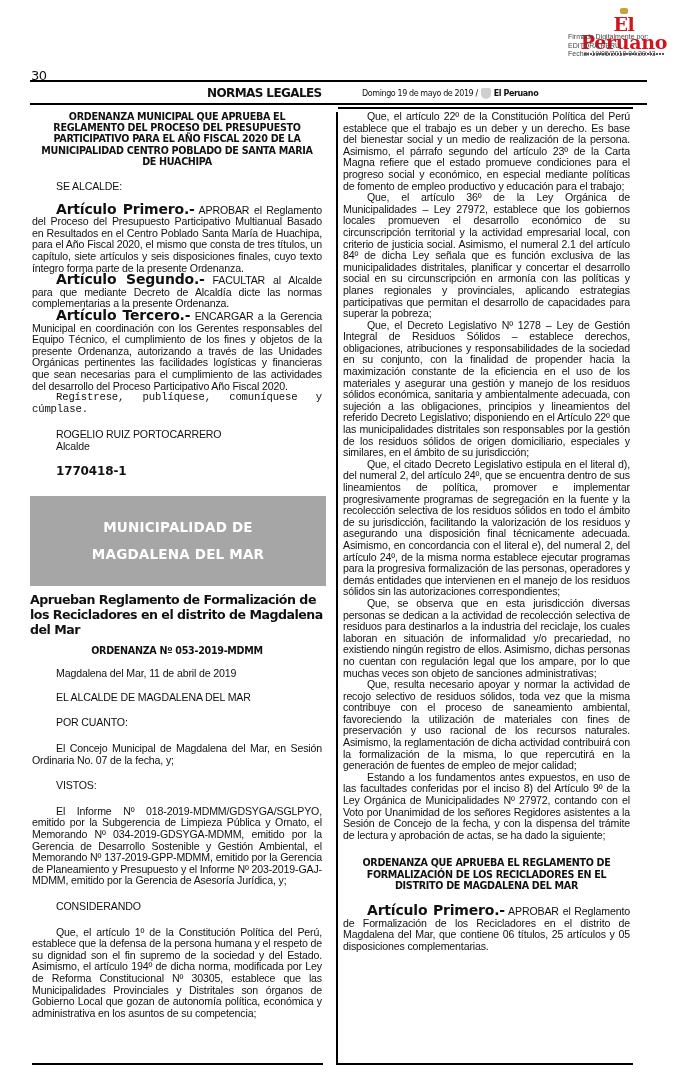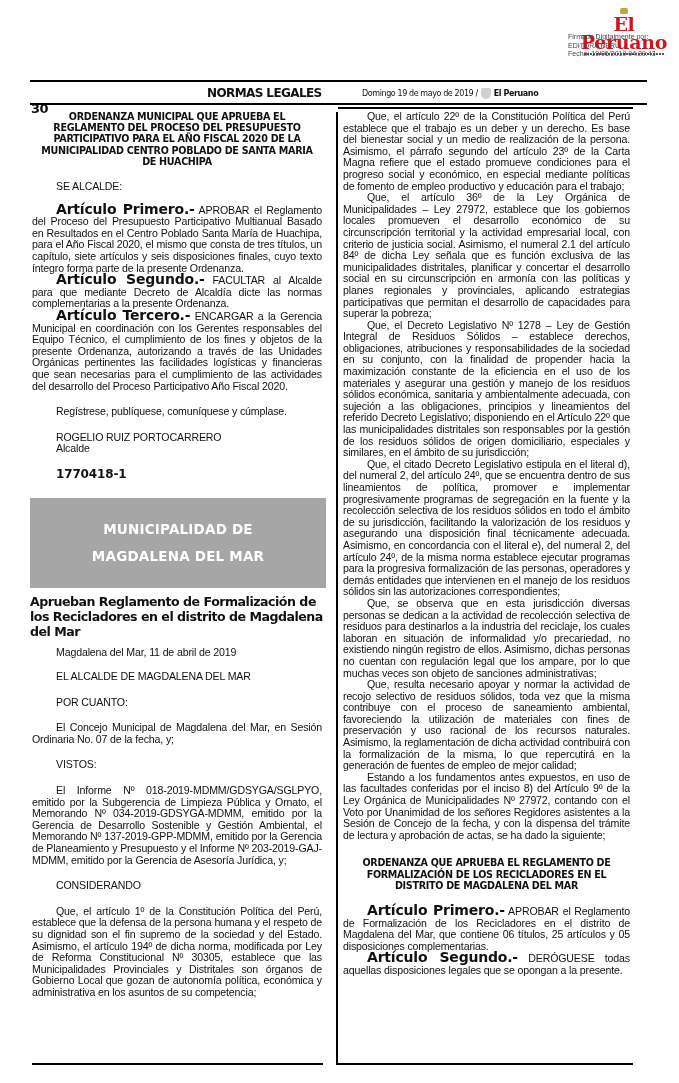--- a/index.html
+++ b/index.html
@@ -7,21 +7,21 @@
 
   .logo { position: absolute; left: 576px; top: 8px; width: 96px; text-align: center; }
   .logo-emblem { display: block; width: 8px; height: 6px; margin: 0 auto 1px; background: #c8a23c; border-radius: 2px; }
   .logo-text { font-family: "DejaVu Serif", serif; font-weight: bold; font-size: 19px; color: #d3141d; letter-spacing: -0.3px; line-height: 18px; }
   .logo-sub { display: block; height: 2px; width: 80px; margin: 2px auto 0; background: repeating-linear-gradient(90deg,#555 0 2px,#fff 2px 3px); }
 
   .sig { position: absolute; left: 568px; top: 33px; font-size: 7px; line-height: 8.5px; color: #444; font-family: "Liberation Sans", sans-serif; }
 
   .hdr-top-rule { position: absolute; left: 30px; top: 80px; width: 617px; height: 2px; background: #000; }
   .hdr-bot-rule { position: absolute; left: 30px; top: 103px; width: 617px; height: 2px; background: #000; }
-  .hdr-page { position: absolute; left: 31px; top: 101px; font-weight: bold; font-size: 13px; font-family: "DejaVu Sans", sans-serif; letter-spacing: -0.5px; }
+  .hdr-page { position: absolute; left: 31px; top: 68px; font-weight: normal; font-size: 13px; font-family: "DejaVu Sans", sans-serif; letter-spacing: -0.5px; }
   .hdr-section { position: absolute; left: 207px; top: 86px; font-weight: bold; font-size: 12px; font-family: "DejaVu Sans", sans-serif; letter-spacing: -0.6px; }
   .hdr-date { position: absolute; left: 362px; top: 88px; font-size: 8px; font-family: "DejaVu Sans", sans-serif; letter-spacing: -0.4px; display: flex; align-items: center; gap: 3px; justify-content: flex-end; }
   .shield-icon { display: inline-block; width: 10px; height: 11px; background: #cfcfcf; border-radius: 2px 2px 5px 5px; }
   .hdr-brand { font-weight: bold; }
 
   .col { position: absolute; top: 111px; font-size: 10.6px; line-height: 11.6px; text-align: justify; font-family: "Liberation Sans", sans-serif; letter-spacing: -0.15px; }
   .col-left { left: 32px; width: 290px; }
   .col-right { left: 343px; width: 287px; }
   .divider { position: absolute; left: 336px; top: 112px; width: 2px; height: 952px; background: #000; }
 
@@ -70,30 +70,31 @@
   <p class="p gap" style="margin-top:14px;">SE ALCALDE:</p>
   <p class="p gap">
     <span class="art">Artículo Primero.-</span><span> APROBAR el Reglamento del Proceso del Presupuesto Participativo Multianual Basado en Resultados en el Centro Poblado Santa María de Huachipa, para el Año Fiscal 2020, el mismo que consta de tres títulos, un capítulo, siete artículos y seis disposiciones finales, cuyo texto íntegro forma parte de la presente Ordenanza.</span>
   </p>
   <p class="p">
     <span class="art">Artículo Segundo.-</span><span> FACULTAR al Alcalde para que mediante Decreto de Alcaldía dicte las normas complementarias a la presente Ordenanza.</span>
   </p>
   <p class="p">
     <span class="art">Artículo Tercero.-</span><span> ENCARGAR a la Gerencia Municipal en coordinación con los Gerentes responsables del Equipo Técnico, el cumplimiento de los fines y objetos de la presente Ordenanza, autorizando a través de las Unidades Orgánicas pertinentes las facilidades logísticas y financieras que sean necesarias para el cumplimiento de las actividades del desarrollo del Proceso Participativo Año Fiscal 2020.</span>
   </p>
-  <p class="p gap" style="margin-top:14px;">Regístrese, publíquese, comuníquese y cúmplase.</p>
+  <p class="p gap" style="margin-top:0;font-family:Liberation Mono, monospace;">Regístrese, publíquese, comuníquese y cúmplase.</p>
   <p class="p gap" style="margin-top:14px;">ROGELIO RUIZ PORTOCARRERO</p>
   <p class="p">Alcalde</p>
   <p class="code gap" style="margin-top:14px;">1770418-1</p>
 
   <div class="muni-box" style="margin-top:18px;">
     <div>MUNICIPALIDAD DE</div>
     <div>MAGDALENA DEL MAR</div>
   </div>
   <div class="head-title">Aprueban Reglamento de Formalización de los Recicladores en el distrito de Magdalena del Mar</div>
+  <div class="center-bold" style="margin-bottom:12px;">ORDENANZA Nº 053-2019-MDMM</div>
   <p class="p">Magdalena del Mar, 11 de abril de 2019</p>
   <p class="p gap" style="margin-top:12px;">EL ALCALDE DE MAGDALENA DEL MAR</p>
   <p class="p gap" style="margin-top:14px;">POR CUANTO:</p>
   <p class="p gap" style="margin-top:14px;">El Concejo Municipal de Magdalena del Mar, en Sesión Ordinaria No. 07 de la fecha, y;</p>
   <p class="p gap" style="margin-top:14px;">VISTOS:</p>
   <p class="p gap" style="margin-top:14px;">El Informe Nº 018-2019-MDMM/GDSYGA/SGLPYO, emitido por la Subgerencia de Limpieza Pública y Ornato, el Memorando Nº 034-2019-GDSYGA-MDMM, emitido por la Gerencia de Desarrollo Sostenible y Gestión Ambiental, el Memorando Nº 137-2019-GPP-MDMM, emitido por la Gerencia de Planeamiento y Presupuesto y el Informe Nº 203-2019-GAJ-MDMM, emitido por la Gerencia de Asesoría Jurídica, y;</p>
   <p class="p gap" style="margin-top:14px;">CONSIDERANDO</p>
   <p class="p gap" style="margin-top:14px;">Que, el artículo 1º de la Constitución Política del Perú, establece que la defensa de la persona humana y el respeto de su dignidad son el fin supremo de la sociedad y del Estado. Asimismo, el artículo 194º de dicha norma, modificada por Ley de Reforma Constitucional Nº 30305, establece que las Municipalidades Provinciales y Distritales son órganos de Gobierno Local que gozan de autonomía política, económica y administrativa en los asuntos de su competencia;</p>
 </div>
 
@@ -102,19 +103,16 @@
   <p class="p">Que, el artículo 36º de la Ley Orgánica de Municipalidades – Ley 27972, establece que los gobiernos locales promueven el desarrollo económico de su circunscripción territorial y la actividad empresarial local, con criterio de justicia social. Asimismo, el numeral 2.1 del artículo 84º de dicha Ley señala que es función exclusiva de las municipalidades distritales, planificar y concertar el desarrollo social en su circunscripción en armonía con las políticas y planes regionales y provinciales, aplicando estrategias participativas que permitan el desarrollo de capacidades para superar la pobreza;</p>
   <p class="p">Que, el Decreto Legislativo Nº 1278 – Ley de Gestión Integral de Residuos Sólidos – establece derechos, obligaciones, atribuciones y responsabilidades de la sociedad en su conjunto, con la finalidad de propender hacia la maximización constante de la eficiencia en el uso de los materiales y asegurar una gestión y manejo de los residuos sólidos económica, sanitaria y ambientalmente adecuada, con sujeción a las obligaciones, principios y lineamientos del referido Decreto Legislativo; disponiendo en el Artículo 22º que las municipalidades distritales son responsables por la gestión de los residuos sólidos de origen domiciliario, especiales y similares, en el ámbito de su jurisdicción;</p>
   <p class="p">Que, el citado Decreto Legislativo estipula en el literal d), del numeral 2, del artículo 24º, que se encuentra dentro de sus lineamientos de política, promover e implementar progresivamente programas de segregación en la fuente y la recolección selectiva de los residuos sólidos en todo el ámbito de su jurisdicción, facilitando la valorización de los residuos y asegurando una disposición final técnicamente adecuada. Asimismo, en concordancia con el literal e), del numeral 2, del artículo 24º, de la misma norma establece ejecutar programas para la progresiva formalización de las personas, operadores y demás entidades que intervienen en el manejo de los residuos sólidos sin las autorizaciones correspondientes;</p>
   <p class="p">Que, se observa que en esta jurisdicción diversas personas se dedican a la actividad de recolección selectiva de residuos para destinarlos a la industria del reciclaje, los cuales laboran en situación de informalidad y/o precariedad, no existiendo ningún registro de ellos. Asimismo, dichas personas no cuentan con regulación legal que los ampare, por lo que muchas veces son objeto de sanciones administrativas;</p>
   <p class="p">Que, resulta necesario apoyar y normar la actividad de recojo selectivo de residuos sólidos, toda vez que la misma contribuye con el proceso de saneamiento ambiental, favoreciendo la utilización de materiales con fines de preservación y uso racional de los recursos naturales. Asimismo, la reglamentación de dicha actividad contribuirá con la formalización de la misma, lo que repercutirá en la generación de fuentes de empleo de mejor calidad;</p>
   <p class="p">Estando a los fundamentos antes expuestos, en uso de las facultades conferidas por el inciso 8) del Artículo 9º de la Ley Orgánica de Municipalidades Nº 27972, contando con el Voto por Unanimidad de los señores Regidores asistentes a la Sesión de Concejo de la fecha, y con la dispensa del trámite de lectura y aprobación de actas, se ha dado la siguiente;</p>
   <div class="center-bold" style="margin:16px 10px 14px;">ORDENANZA QUE APRUEBA EL REGLAMENTO DE FORMALIZACIÓN DE LOS RECICLADORES EN EL DISTRITO DE MAGDALENA DEL MAR</div>
   <p class="p">
     <span class="art">Artículo Primero.-</span><span> APROBAR el Reglamento de Formalización de los Recicladores en el distrito de Magdalena del Mar, que contiene 06 títulos, 25 artículos y 05 disposiciones complementarias.</span>
   </p>
-  <p class="p">
-    <span class="art">Artículo Segundo.-</span><span> DERÓGUESE todas aquellas disposiciones legales que se opongan a la presente.</span>
-  </p>
 </div>
 
 <div class="bottom-rule-left"></div>
 <div class="bottom-rule-right"></div>
 
 </body></html>

